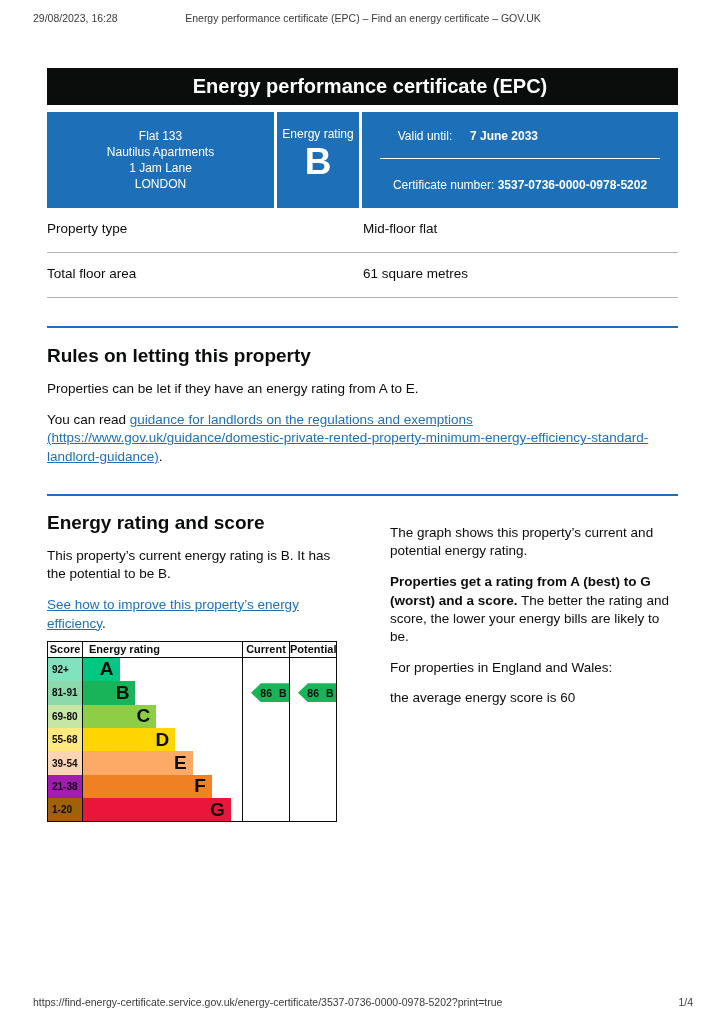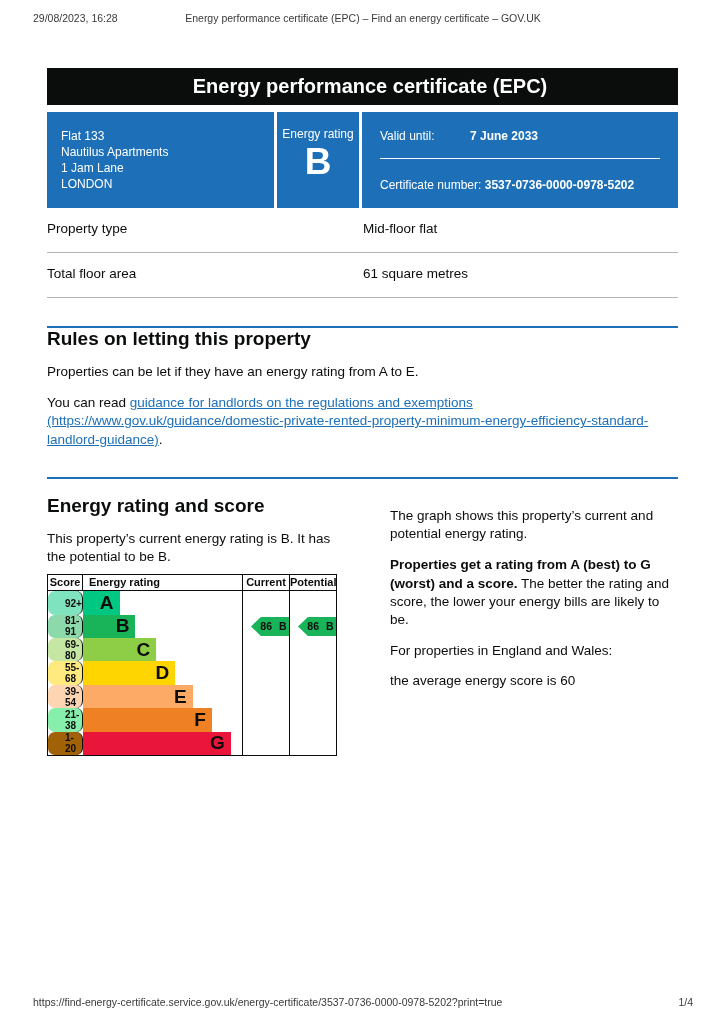--- a/index.html
+++ b/index.html
@@ -11,57 +11,57 @@
   .print-header { position:absolute; top:12px; left:33px; right:33px; height:14px; font-size:10.5px; color:#3a3a3a; }
   .ph-date { position:absolute; left:0; top:0; }
   .ph-title { position:absolute; left:50%; transform:translateX(-50%); top:0; white-space:nowrap; }
   .print-footer { position:absolute; bottom:16px; left:33px; right:33px; display:flex; justify-content:space-between; font-size:10.5px; color:#3a3a3a; }
 
   .content { position:absolute; left:47px; top:68px; width:631px; }
 
   .banner { background:#0b0c0c; color:#fff; height:37px; line-height:37px; padding-left:15px; font-size:20px; font-weight:bold;text-align:center; }
 
   .summary { display:flex; gap:3px; margin-top:7px; height:96px; }
-  .panel { background:#1d70b8; color:#fff; }
+  .panel { background:#1d70b8; color:#fff;text-align:center; }
   .panel-address { width:227px; padding:16px 14px; font-size:12px; line-height:16px; }
   .panel-rating { width:82px; text-align:center; padding-top:15px; }
   .rating-label { font-size:12px; }
   .rating-letter { font-size:37px; font-weight:bold; line-height:1.15; }
   .panel-validity { flex:1; padding:17px 18px 16px; font-size:12px; }
   .validity-row { display:flex; }
   .valid-label { width:90px; }
   .valid-value { font-weight:bold; }
   .validity-hr { border:none; border-top:1.5px solid #fff; margin:15px 0 19px; }
   .cert-row { white-space:nowrap; }
   .cert-value { font-weight:bold; }
 
   .prop-row { display:flex; border-bottom:1px solid #b1b4b6; padding:13px 0 16px; font-size:13.5px; }
   .prop-label { width:316px; }
   .prop-value { flex:1; }
 
   .divider-blue { border:none; border-top:2px solid #1d70b8; margin-top:28px; }
 
-  h2 { font-size:19px; }
+  h2 { font-size:19px; margin-top:17px; }
   p { font-size:13.5px; line-height:1.35; margin-top:13px; }
   a { color:#1d70b8; }
 
   .two-col { display:flex; margin-top:16px; }
   .col-left { width:290px; }
   .col-right { width:288px; margin-left:53px; }
   .col-left h2 { margin-top:0; }
   .col-right p:first-child { margin-top:12px; }
   .avg-lines { font-size:13.5px; line-height:1.35; margin-top:12px; }
 
   .epc-chart { width:290px; border:1.5px solid #0b0c0c; margin-top:8px; font-variant-numeric:tabular-nums; }
   .epc-header { display:grid; grid-template-columns:35px 1fr 47px 47px; border-bottom:1.5px solid #0b0c0c; height:16px; line-height:15px; font-size:11px; font-weight:bold; }
   .h-score { text-align:center; border-right:1px solid #0b0c0c; }
   .h-rating { padding-left:6px; }
   .h-current, .h-potential { border-left:1px solid #0b0c0c; text-align:center; }
   .epc-row { display:grid; grid-template-columns:35px 1fr 47px 47px; height:23.4px; }
-  .score-cell { display:flex; align-items:center; padding-left:17px; font-size:10px; font-weight:bold; border-right:1px solid #0b0c0c;border-radius:7px; }
+  .score-cell { display:flex; align-items:center; padding-left:4px; font-size:10px; font-weight:bold; border-right:1px solid #0b0c0c; }
   .rating-cell { position:relative; }
   .band-bar { height:100%; display:flex; align-items:center; justify-content:flex-end; padding-right:6px; font-size:19px; font-weight:bold; }
   .cur-cell, .pot-cell { border-left:1px solid #0b0c0c; display:flex; align-items:center; justify-content:center;padding-left:8px; }
   .epc-arrow { width:42px; height:19px; clip-path:polygon(0 50%, 26% 0, 100% 0, 100% 100%, 26% 100%); display:flex; align-items:center; justify-content:center; gap:7px; padding-left:7px; font-size:10.5px; font-weight:bold; color:#0b0c0c; }
 </style>
 </head>
 <body>
 
 <div class="print-header">
   <span class="ph-date">29/08/2023, 16:28</span>
@@ -110,20 +110,21 @@
   <h2>Rules on letting this property</h2>
   <p>Properties can be let if they have an energy rating from A to E.</p>
   <p><span>You can read </span><a href="#">guidance for landlords on the regulations and exemptions (https://www.gov.uk/guidance/domestic-private-rented-property-minimum-energy-efficiency-standard-landlord-guidance)</a><span>.</span></p>
 
   <hr class="divider-blue">
 
   <div class="two-col">
     <div class="col-left">
       <h2>Energy rating and score</h2>
       <p>This property’s current energy rating is B. It has the potential to be B.</p>
+      <p><a href="#">See how to improve this property’s energy efficiency</a><span>.</span></p>
 
       <div class="epc-chart">
         <div class="epc-header">
           <div class="h-score">Score</div>
           <div class="h-rating">Energy rating</div>
           <div class="h-current">Current</div>
           <div class="h-potential">Potential</div>
         </div>
         <div>
             <div class="epc-row">
@@ -170,21 +171,21 @@
             </div>
             <div class="epc-row">
               <div class="score-cell" style="background: rgb(254, 213, 178);">39-54</div>
               <div class="rating-cell">
                 <div class="band-bar" style="width: 69%; background: rgb(252, 170, 101);">E</div>
               </div>
               <div class="cur-cell"></div>
               <div class="pot-cell"></div>
             </div>
             <div class="epc-row">
-              <div class="score-cell" style="background: #86efac;">21-38</div>
+              <div class="score-cell" style="background: #a21caf;">21-38</div>
               <div class="rating-cell">
                 <div class="band-bar" style="width: 81%; background: rgb(239, 128, 35);">F</div>
               </div>
               <div class="cur-cell"></div>
               <div class="pot-cell"></div>
             </div>
             <div class="epc-row">
               <div class="score-cell" style="background: #a16207;">1-20</div>
               <div class="rating-cell">
                 <div class="band-bar" style="width: 93%; background: rgb(233, 21, 59);">G</div>

